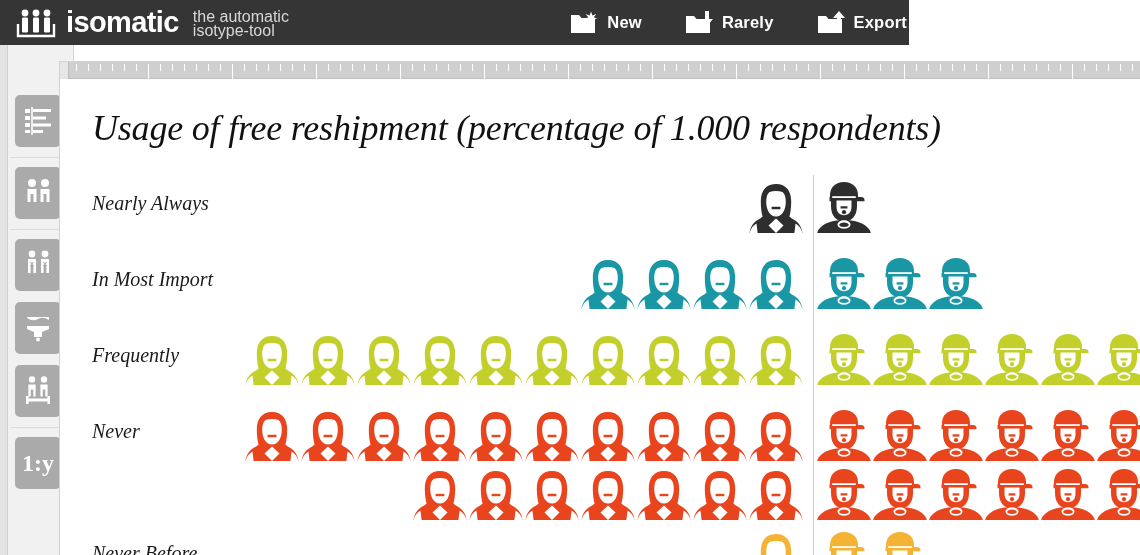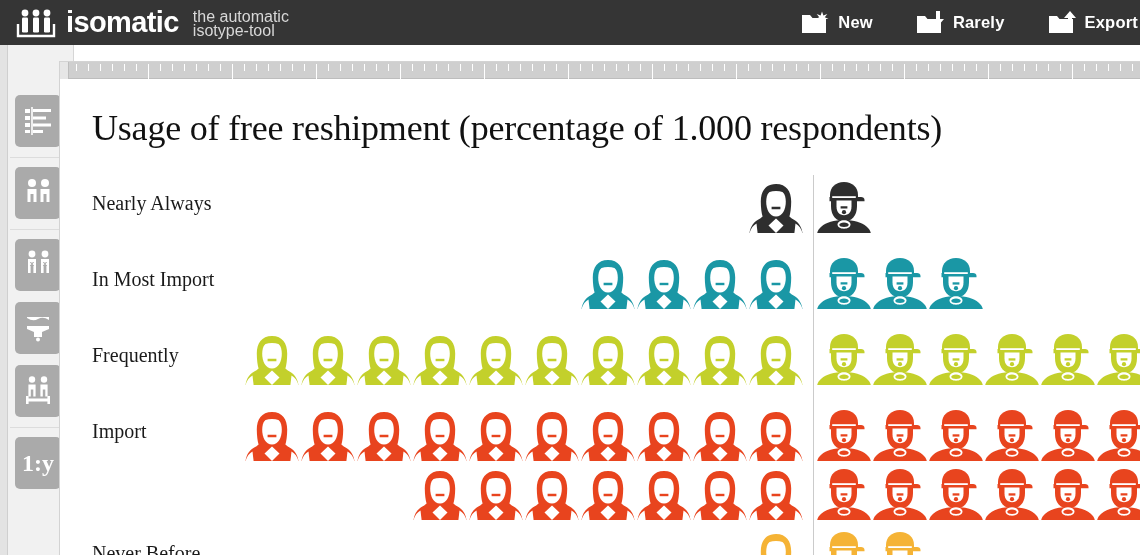--- a/index.html
+++ b/index.html
@@ -6,21 +6,21 @@
   html, body {
     width: 1140px; height: 555px;
     overflow: hidden;
     font-family: "Liberation Sans", sans-serif;
     background: #ffffff;
   }
 
   
   .topbar {
     position: absolute; left: 0; top: 0;
-    width: 1140px; height: 45px;
+    width: 909px; height: 45px;
     background: #353535;
     display: flex; align-items: center;
   }
   .brand {
     display: flex; align-items: center;
     padding-left: 14px; gap: 10px;
   }
   .brand-glyph { width: 44px; height: 34px; display:block; }
   .brand-name {
     color: #ffffff;
@@ -81,20 +81,21 @@
   .rail-btn svg { display: block; }
 
   
   .canvas-wrap {
     position: absolute; left: 59px; top: 61px;
     width: 1081px; height: 494px;
     background: #ffffff;
     border: 1px solid #d3d3d3;
     border-bottom: none; border-right: none;
     overflow: hidden;
+    font-style: italic;
   }
   .ruler-h {
     position: absolute; left: 0; top: 0;
     width: 1081px; height: 17px;
     background: #cfcfcf;
     border-bottom: 1px solid #bdbdbd;
   }
   .ruler-h .tick {
     position: absolute; top: 2px;
     width: 1px; height: 7px; background: #ffffff;
@@ -727,21 +728,21 @@
               <path d="M16.2 18.2 L39.8 18.2 L39.8 20 L16.2 20 Z" fill="#ffffff"></path>
               <path d="M20.5 22.5 L35.5 22.5 L35.5 28.5 C35.5 34 32.4 37.2 28 37.2 C23.6 37.2 20.5 34 20.5 28.5 Z" fill="#ffffff"></path>
               <path d="M24.6 28.3 h6.8 v2.3 h-6.8 z" fill="#c3d02b"></path>
               <circle cx="28" cy="34.2" r="2.1" fill="#c3d02b"></circle>
               <path d="M28 42.3 C24.4 42.3 21.5 44.2 21.5 46.6 C21.5 49 24.4 50.8 28 50.8 C31.6 50.8 34.5 49 34.5 46.6 C34.5 44.2 31.6 42.3 28 42.3 Z" fill="#ffffff"></path>
               <path d="M28 44.4 C25.3 44.4 23.3 45.5 23.3 46.8 C23.3 48.1 25.3 49.1 28 49.1 C30.7 49.1 32.7 48.1 32.7 46.8 C32.7 45.5 30.7 44.4 28 44.4 Z" fill="#c3d02b"></path>
             </svg>
           </div>
         </div>
         <div class="row" style="top: 0px;">
-          <div class="row-label" style="top: 340px;">Import</div>
+          <div class="row-label" style="top: 340px;">Never</div>
           <div class="band left" style="top: 326px;">
             <svg class="fig" width="56" height="58" viewBox="0 0 56 58">
               <g fill="#e8441e">
                 <path d="M28 6 C17.5 6 12.8 13.5 12.8 23.5 C12.8 30 13.6 35 14.6 38.6 L12.2 40.5 C6 43.5 2.5 48 1.5 55 L54.5 55 C53.5 48 50 43.5 43.8 40.5 L41.4 38.6 C42.4 35 43.2 30 43.2 23.5 C43.2 13.5 38.5 6 28 6 Z"></path>
               </g>
               <path d="M28 11.5 C21.5 11.5 18.2 16.2 18.2 23.5 C18.2 31.5 21.5 38.5 28 38.5 C34.5 38.5 37.8 31.5 37.8 23.5 C37.8 16.2 34.5 11.5 28 11.5 Z" fill="#ffffff"></path>
               <path d="M28 7.5 C20 7.5 16.5 12 16.5 17.5 C19.5 14.2 23 13 28 13 C33 13 36.5 14.2 39.5 17.5 C39.5 12 36 7.5 28 7.5 Z" fill="#e8441e"></path>
               <path d="M23.6 28.8 h8.8 v2.4 h-8.8 z" fill="#e8441e"></path>
               <path d="M28 40.5 L20.5 47.5 L28 55 L35.5 47.5 Z" fill="#ffffff"></path>
               <path d="M1.5 55 C2.8 50.5 5 47.5 8.5 45.5 L9.6 55 Z" fill="#ffffff"></path>

